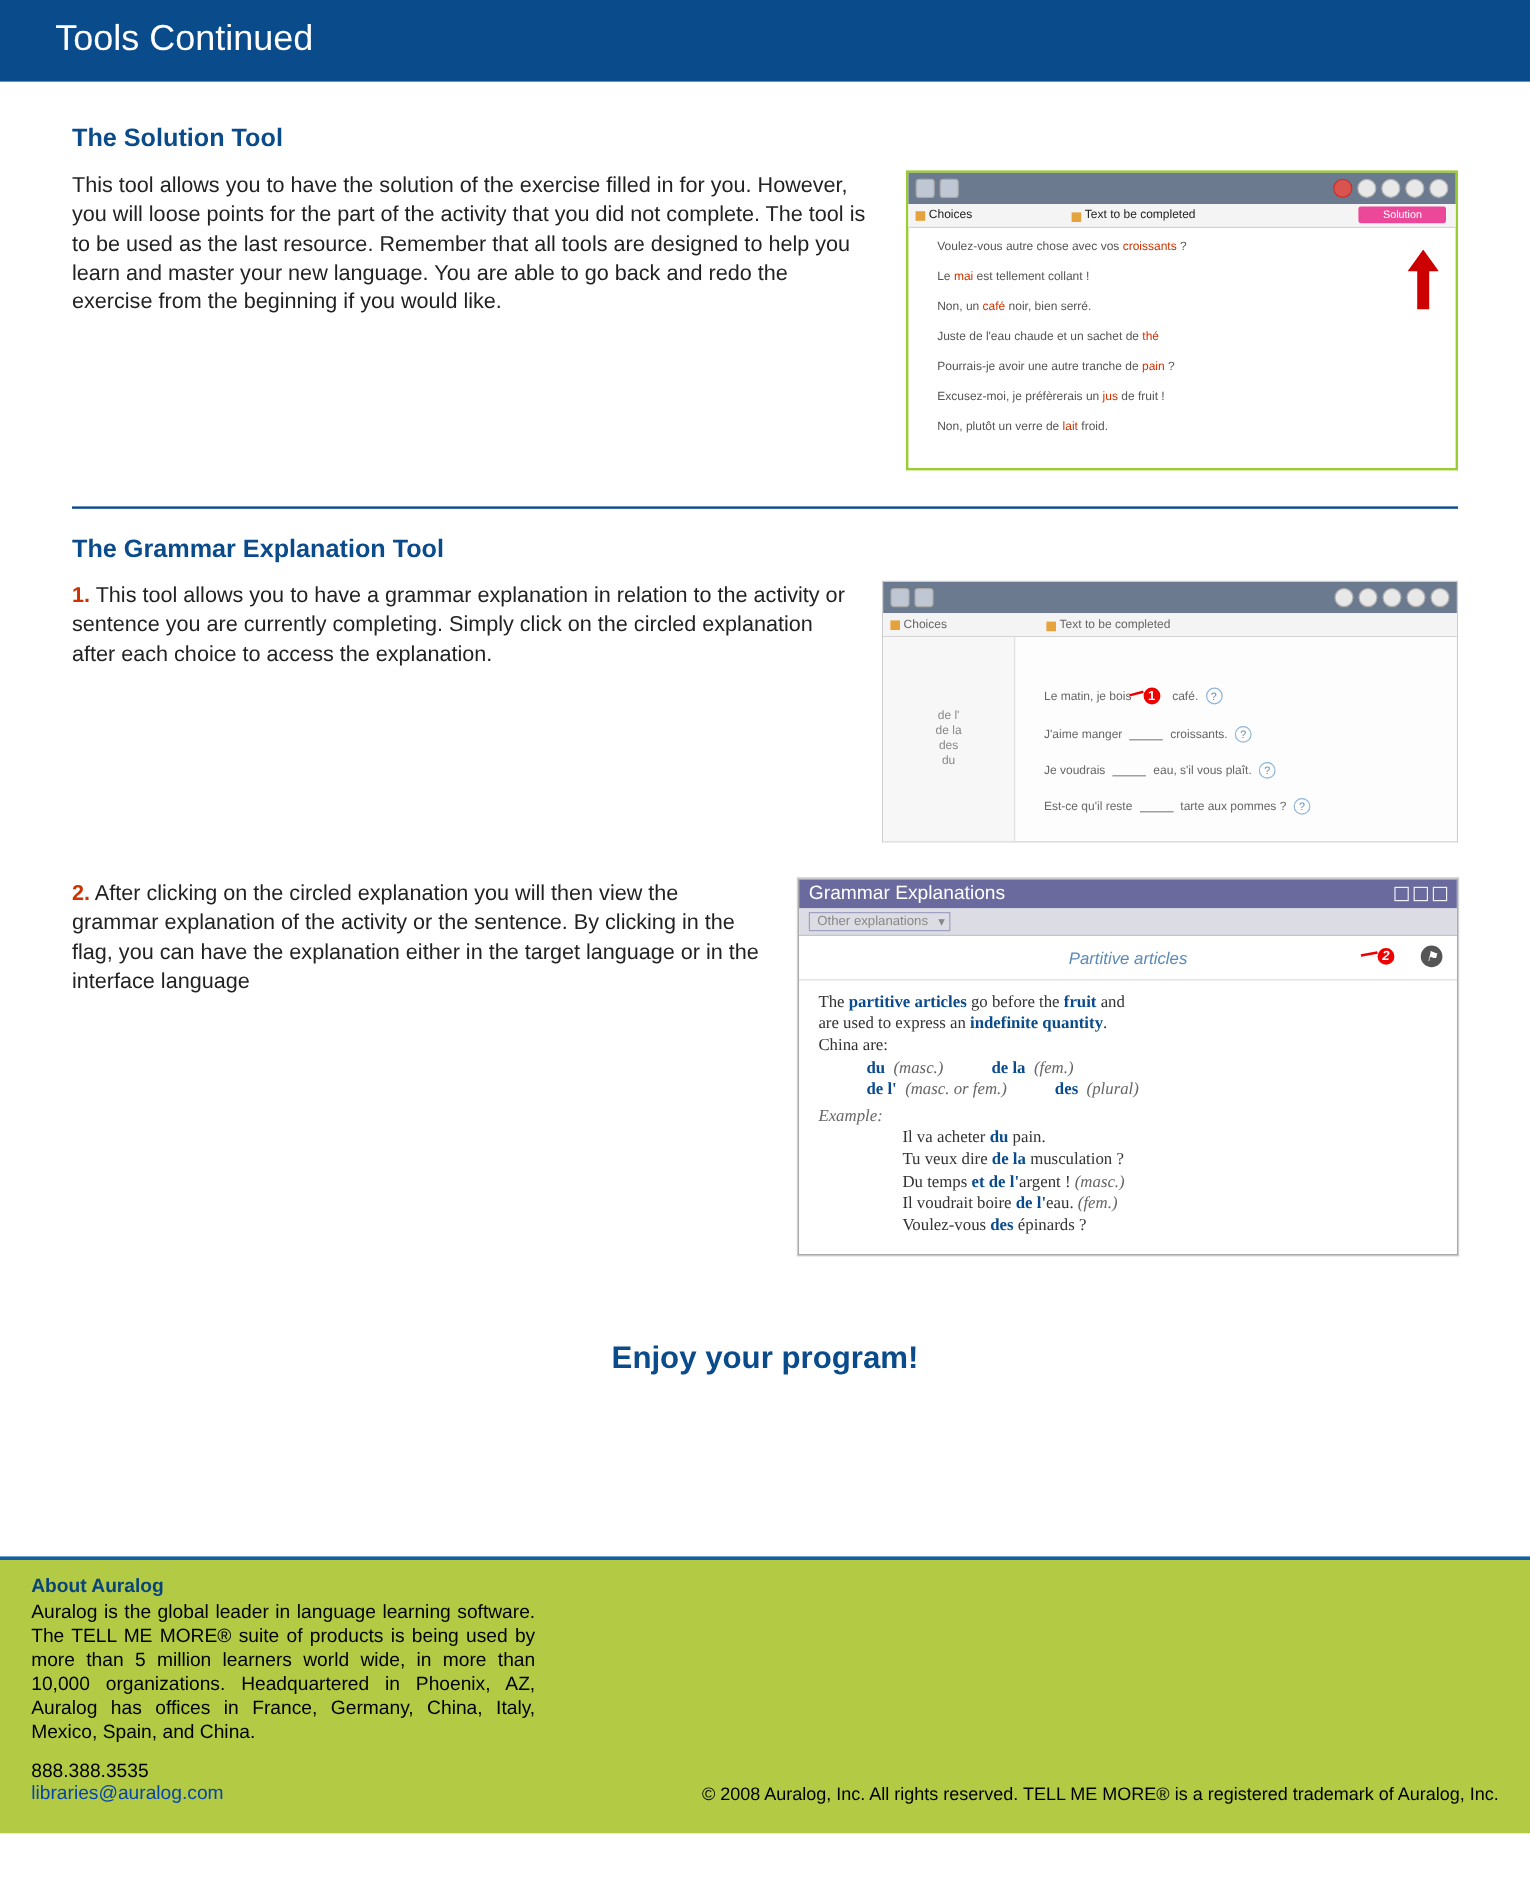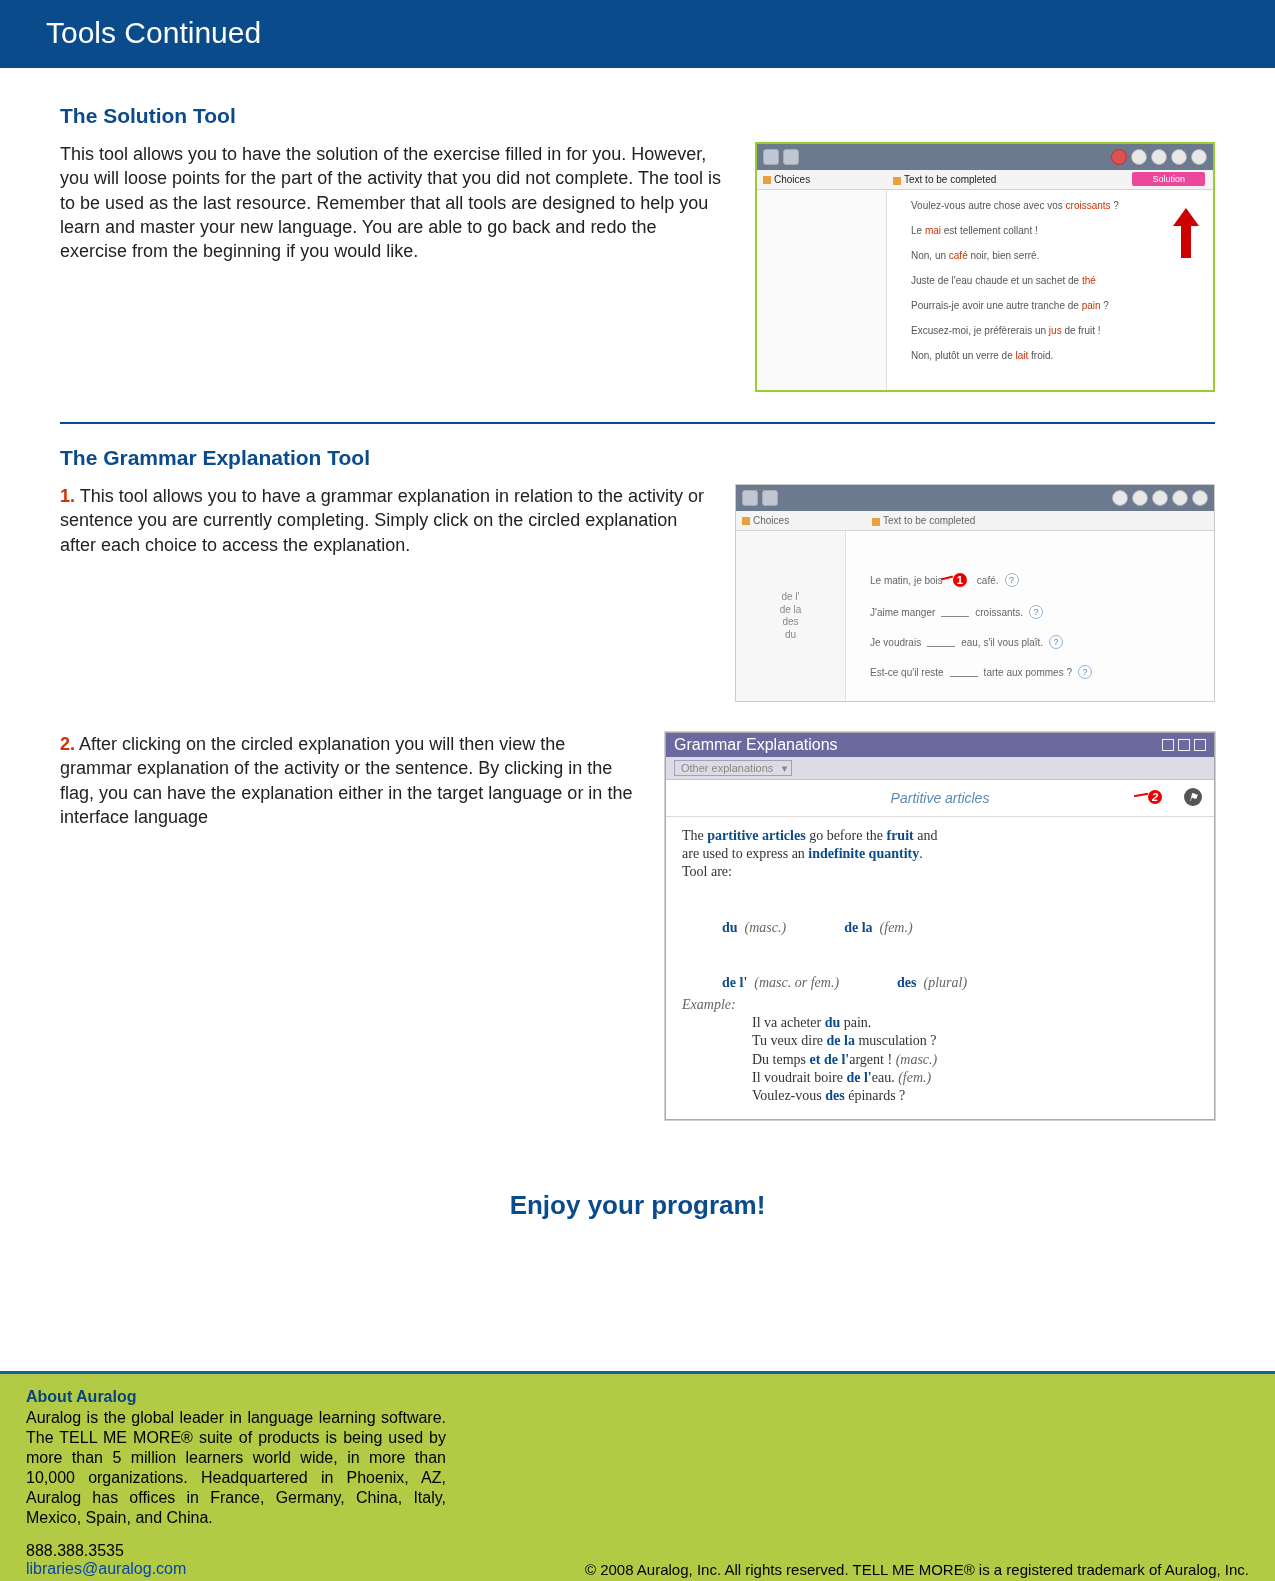--- a/index.html
+++ b/index.html
@@ -94,21 +94,21 @@
   }
   .sub-col-left{width:130px;display:flex;align-items:center;gap:3px;}
   .sub-col-right{flex:1;display:flex;align-items:flex-end;gap:3px;}
   .orange-sq{width:8px;height:8px;background:var(--tiny-orange);display:inline-block;}
   .sol-tooltip{
     position:absolute;top:28px;right:8px;
     background:#ec4899;color:#fff;font-size:9px;
     padding:2px 20px;border-radius:2px;
   }
   .shot1-body{
-    display:flex;height:200px;position:relative;
+    display:flex;height:200px;position:relative;flex-direction:column;
   }
   .shot1-left{width:130px;border-right:1px solid #e0e0e0;background:#fafafa;}
   .shot1-right{flex:1;padding:10px 14px 14px 24px;color:#555;font-size:10px;}
   .shot1-line{margin:0 0 14px 0;white-space:nowrap;}
   .ans-red{color:var(--bold-red);}
   .big-up-arrow{
     position:absolute;top:18px;right:14px;
     width:26px;height:50px;
   }
   .big-up-arrow svg{width:100%;height:100%;}
@@ -194,21 +194,21 @@
   }
   .shot3-body{
     background:#fff;padding:10px 16px 14px 16px;
     font-family:"Times New Roman",serif;font-size:14px;color:#333;
     line-height:1.3;
   }
   .gb{color:#0a4b8c;font-weight:bold;}
   .it{font-style:italic;color:#666;}
   .idt{margin-left:40px;}
   .idt2{margin-left:70px;}
-  .cols{display:flex;gap:58px;margin-top:37px;}
+  .cols{display:flex;gap:40px;}
 
   
   .enjoy{
     text-align:center;color:var(--blue-text);
     font-weight:bold;font-size:26px;
     margin:70px 0 150px 0;
   }
 
   
   .footer-sep{border:0;border-top:3px solid #1360a5;margin:0;}
@@ -382,21 +382,21 @@
           <span class="call2">2</span>
           <span class="flag-ic">⚑</span>
         </div>
         <div class="shot3-body">
           <div>
             <span>The </span><span class="gb">partitive articles</span><span> go before the </span><span class="gb">fruit</span><span> and</span>
           </div>
           <div>
             <span>are used to express an </span><span class="gb">indefinite quantity</span><span>.</span>
           </div>
-          <div>Tool are:</div>
+          <div>China are:</div>
           <div class="idt cols">
             <div><span class="gb">du</span>&nbsp;&nbsp;<span class="it">(masc.)</span></div>
             <div><span class="gb">de la</span>&nbsp;&nbsp;<span class="it">(fem.)</span></div>
           </div>
           <div class="idt cols">
             <div><span class="gb">de l'</span>&nbsp;&nbsp;<span class="it">(masc. or fem.)</span></div>
             <div><span class="gb">des</span>&nbsp;&nbsp;<span class="it">(plural)</span></div>
           </div>
           <div class="it" style="margin-top:4px;">Example:</div>
           <div class="idt2"><span>Il va acheter </span><span class="gb">du</span><span> pain.</span></div>

